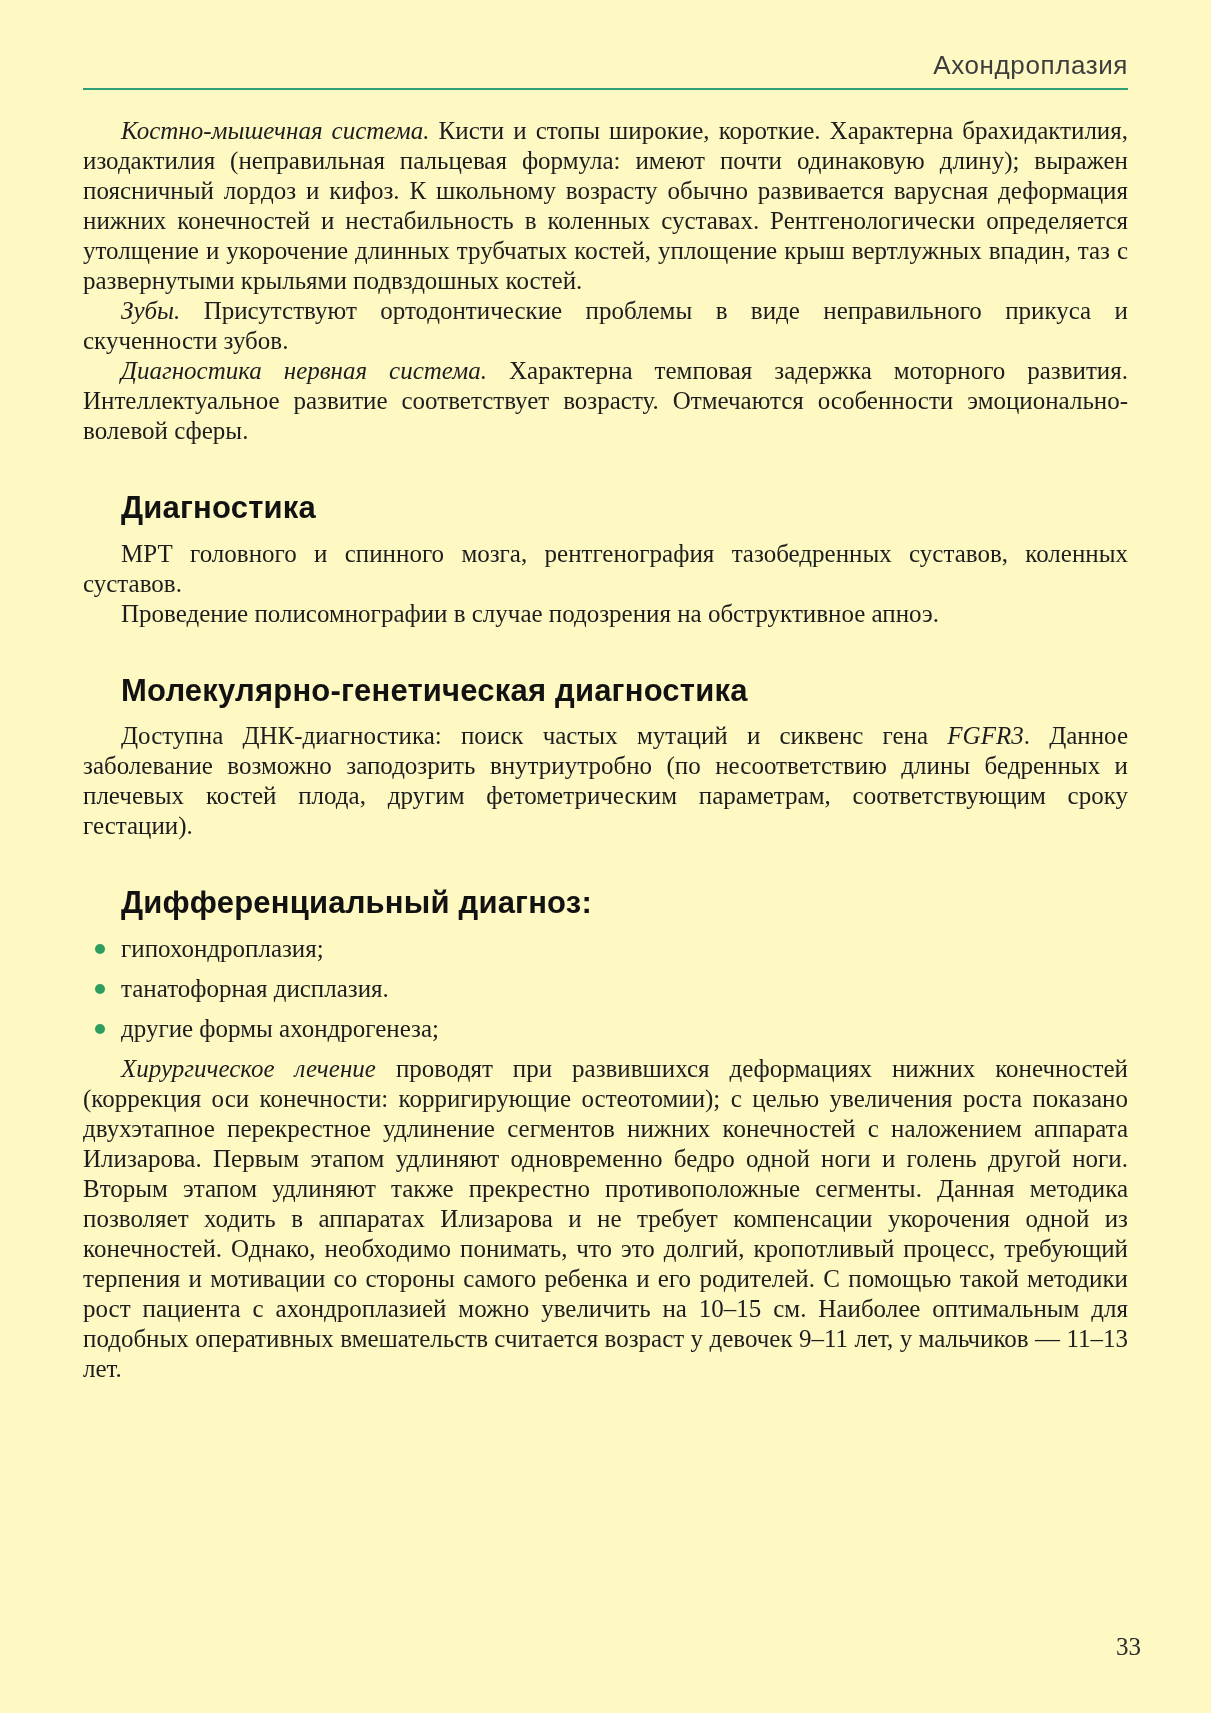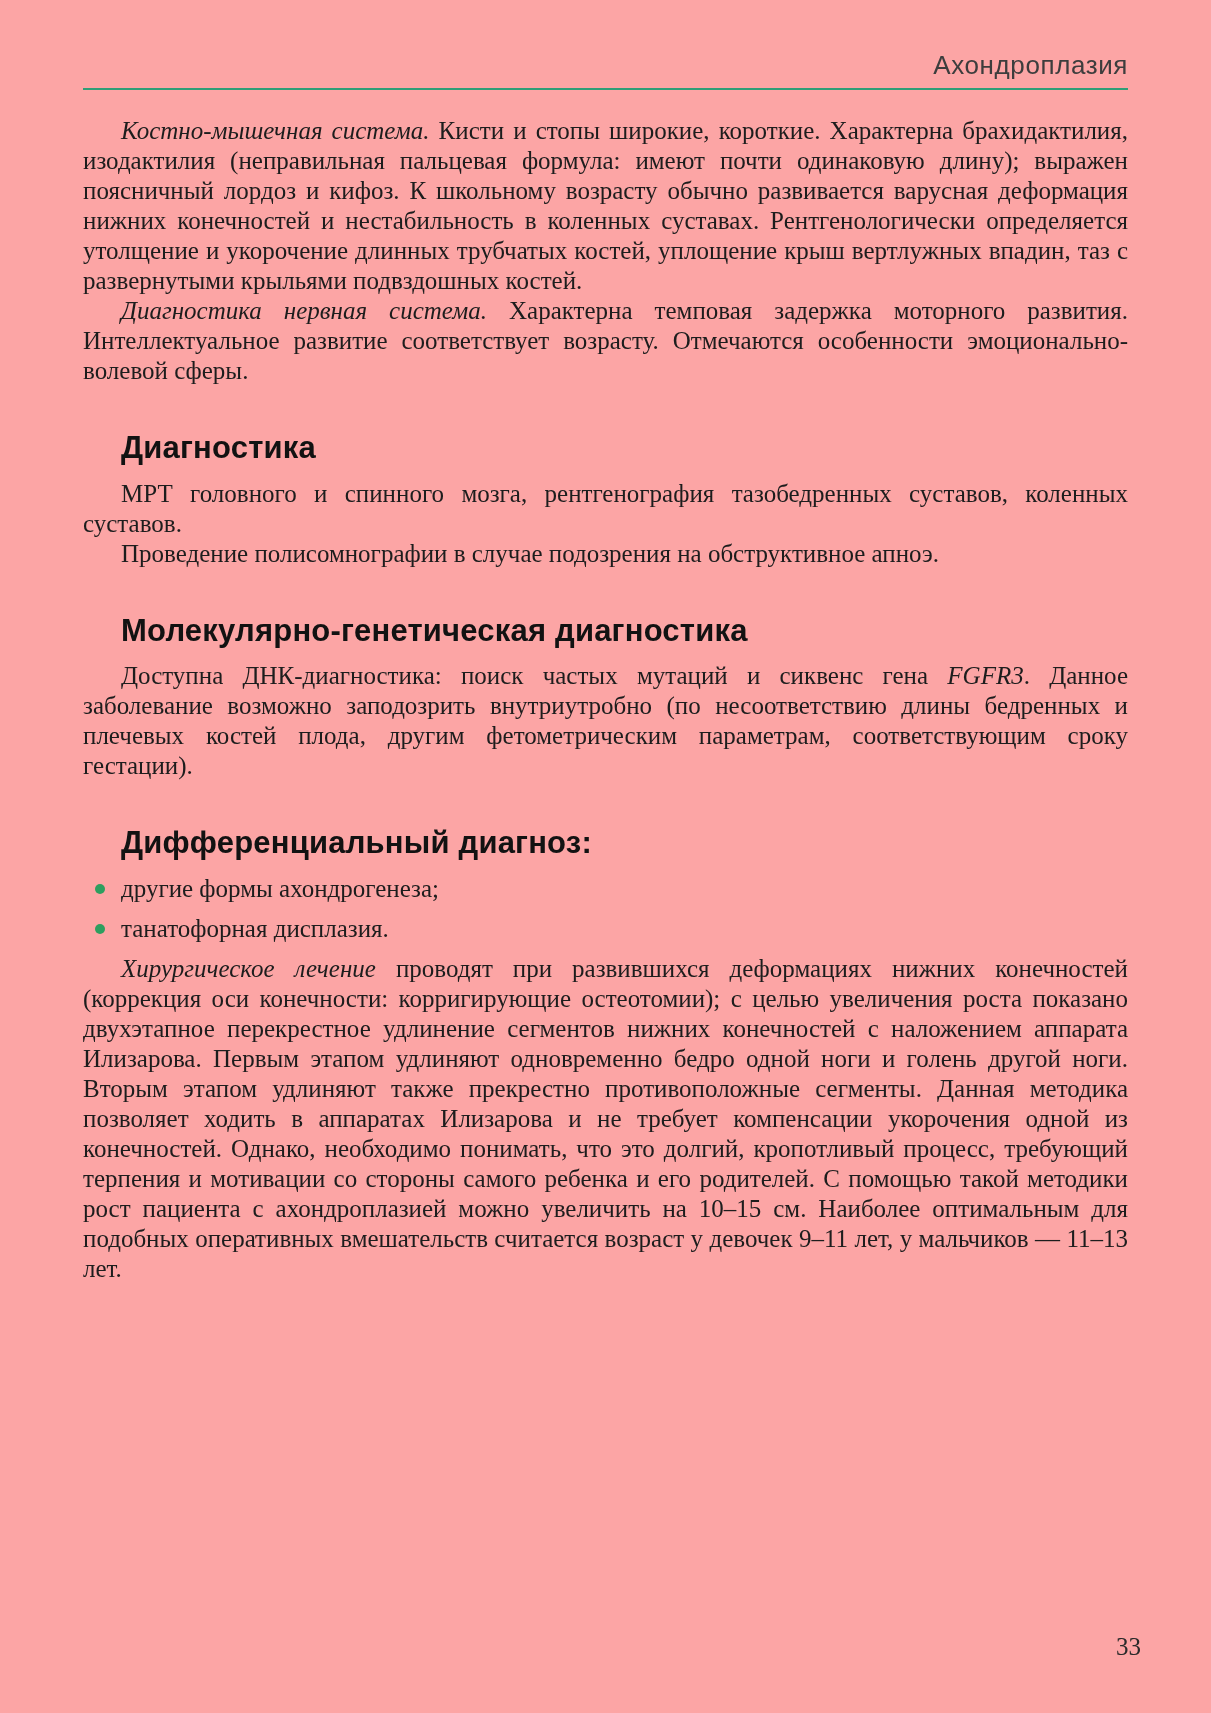--- a/index.html
+++ b/index.html
@@ -5,21 +5,21 @@
   html, body {
     margin: 0;
     padding: 0;
     background: #e8e8e8;
   }
   .page {
     position: relative;
     width: 1211px;
     height: 1713px;
     margin: 0 auto;
-    background: #fca5a5;
+    background: #fef9c3;
     box-sizing: border-box;
     padding: 52px 83px 0 83px;
     font-family: "Liberation Serif", serif;
     color: #1d1d1d;
     overflow: hidden;
   }
   
   .running-title {
     text-align: right;
     font-family: "Liberation Sans", sans-serif;
@@ -100,28 +100,30 @@
 <body>
 
 <div class="page">
   <header>
     <div class="running-title">Ахондроплазия</div>
     <div class="header-rule"></div>
   </header>
 
   <main class="content">
       <p class="para indent"><span class="seg-italic">Костно-мышечная система.</span><span class="seg-normal"> Кисти и стопы широкие, короткие. Характерна брахидактилия, изодактилия (неправильная пальцевая формула: имеют почти одинаковую длину); выражен поясничный лордоз и кифоз. К школьному возрасту обычно развивается варусная деформация нижних конечностей и нестабильность в коленных суставах. Рентгенологически определяется утолщение и укорочение длинных трубчатых костей, уплощение крыш вертлужных впадин, таз с развернутыми крыльями подвздошных костей.</span></p>
+      <p class="para indent"><span class="seg-italic">Зубы.</span><span class="seg-normal"> Присутствуют ортодонтические проблемы в виде неправильного прикуса и скученности зубов.</span></p>
       <p class="para indent"><span class="seg-italic">Диагностика нервная система.</span><span class="seg-normal"> Характерна темповая задержка моторного развития. Интеллектуальное развитие соответствует возрасту. Отмечаются особенности эмоционально-волевой сферы.</span></p>
       <h2 class="section-heading">Диагностика</h2>
       <p class="para indent"><span class="seg-normal">МРТ головного и спинного мозга, рентгенография тазобедренных суставов, коленных суставов.</span></p>
       <p class="para indent"><span class="seg-normal">Проведение полисомнографии в случае подозрения на обструктивное апноэ.</span></p>
       <h2 class="section-heading">Молекулярно-генетическая диагностика</h2>
       <p class="para indent"><span class="seg-normal">Доступна ДНК-диагностика: поиск частых мутаций и сиквенс гена </span><span class="seg-italic">FGFR3</span><span class="seg-normal">. Данное заболевание возможно заподозрить внутриутробно (по несоответствию длины бедренных и плечевых костей плода, другим фетометрическим параметрам, соответствующим сроку гестации).</span></p>
       <h2 class="section-heading">Дифференциальный диагноз:</h2>
       <ul class="bullet-list">
+        <li><span class="bullet-dot"></span><span>гипохондроплазия;</span></li>
+        <li><span class="bullet-dot"></span><span>танатофорная дисплазия.</span></li>
         <li><span class="bullet-dot"></span><span>другие формы ахондрогенеза;</span></li>
-        <li><span class="bullet-dot"></span><span>танатофорная дисплазия.</span></li>
       </ul>
       <p class="para indent"><span class="seg-italic">Хирургическое лечение</span><span class="seg-normal"> проводят при развившихся деформациях нижних конечностей (коррекция оси конечности: корригирующие остеотомии); с целью увеличения роста показано двухэтапное перекрестное удлинение сегментов нижних конечностей с наложением аппарата Илизарова. Первым этапом удлиняют одновременно бедро одной ноги и голень другой ноги. Вторым этапом удлиняют также прекрестно противоположные сегменты. Данная методика позволяет ходить в аппаратах Илизарова и не требует компенсации укорочения одной из конечностей. Однако, необходимо понимать, что это долгий, кропотливый процесс, требующий терпения и мотивации со стороны самого ребенка и его родителей. С помощью такой методики рост пациента с ахондроплазией можно увеличить на 10–15 см. Наиболее оптимальным для подобных оперативных вмешательств считается возраст у девочек 9–11 лет, у мальчиков — 11–13 лет.</span></p>
     </main>
 
   <div class="page-number">33</div>
 </div>
 
 </body></html>

